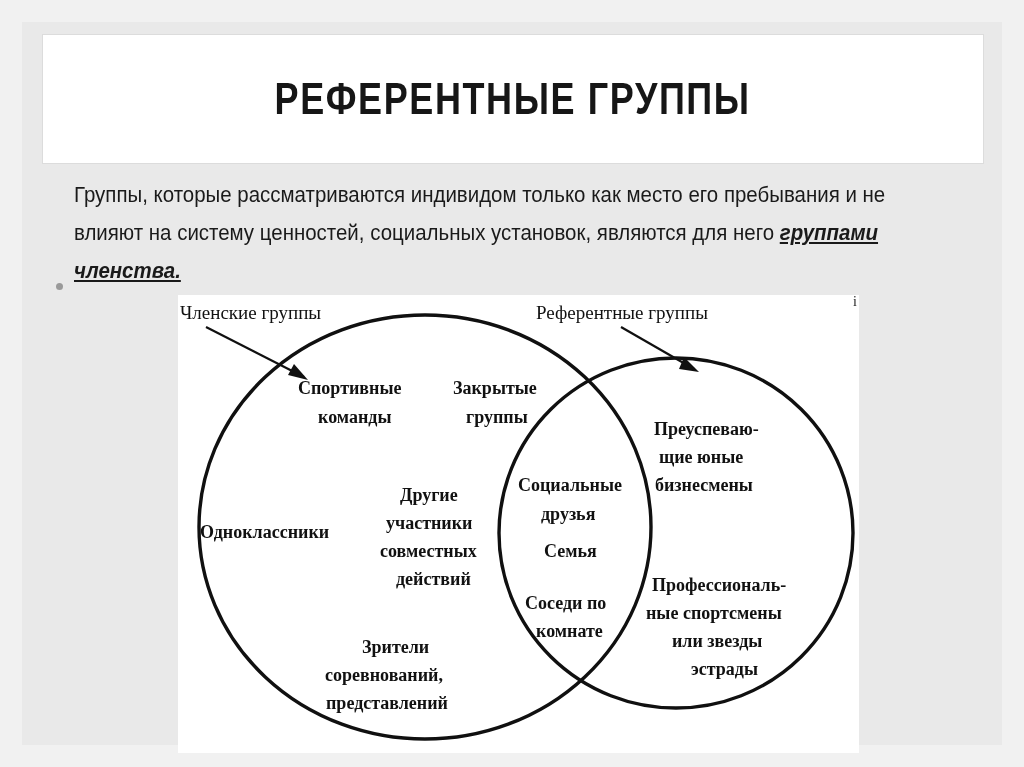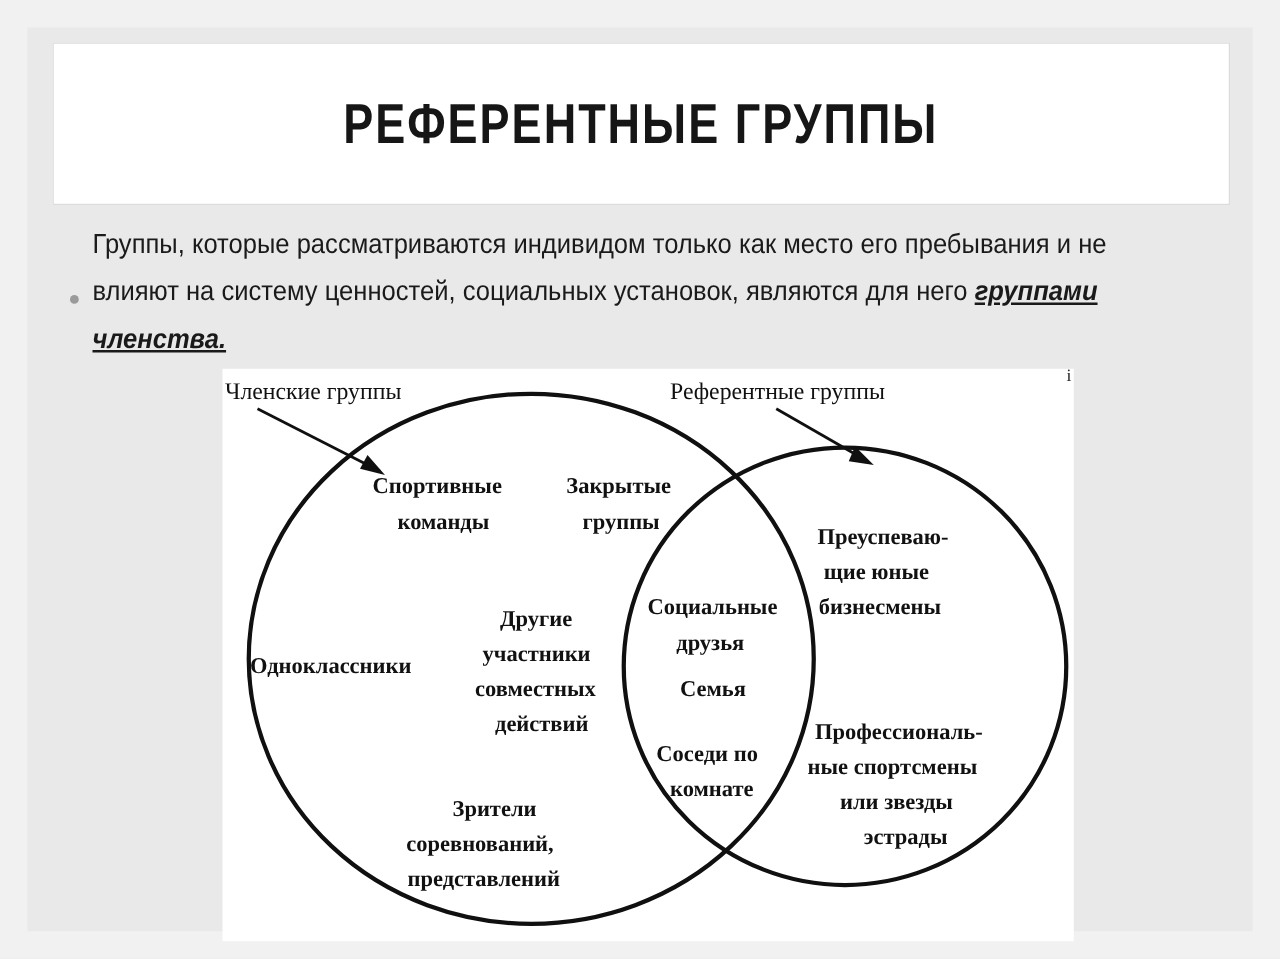--- a/index.html
+++ b/index.html
@@ -57,21 +57,21 @@
     text-align: center;
   }
 
   
   #bullet-block {
     position: absolute;
     left: 56px;
     top: 176px;
     width: 900px;
     display: flex;
-    align-items: center;
+    align-items: flex-end;
   }
   #bullet-marker {
     width: 18px;
     flex: 0 0 18px;
     padding-top: 12px;
   }
   #bullet-marker i {
     display: block;
     width: 7px;
     height: 7px;

